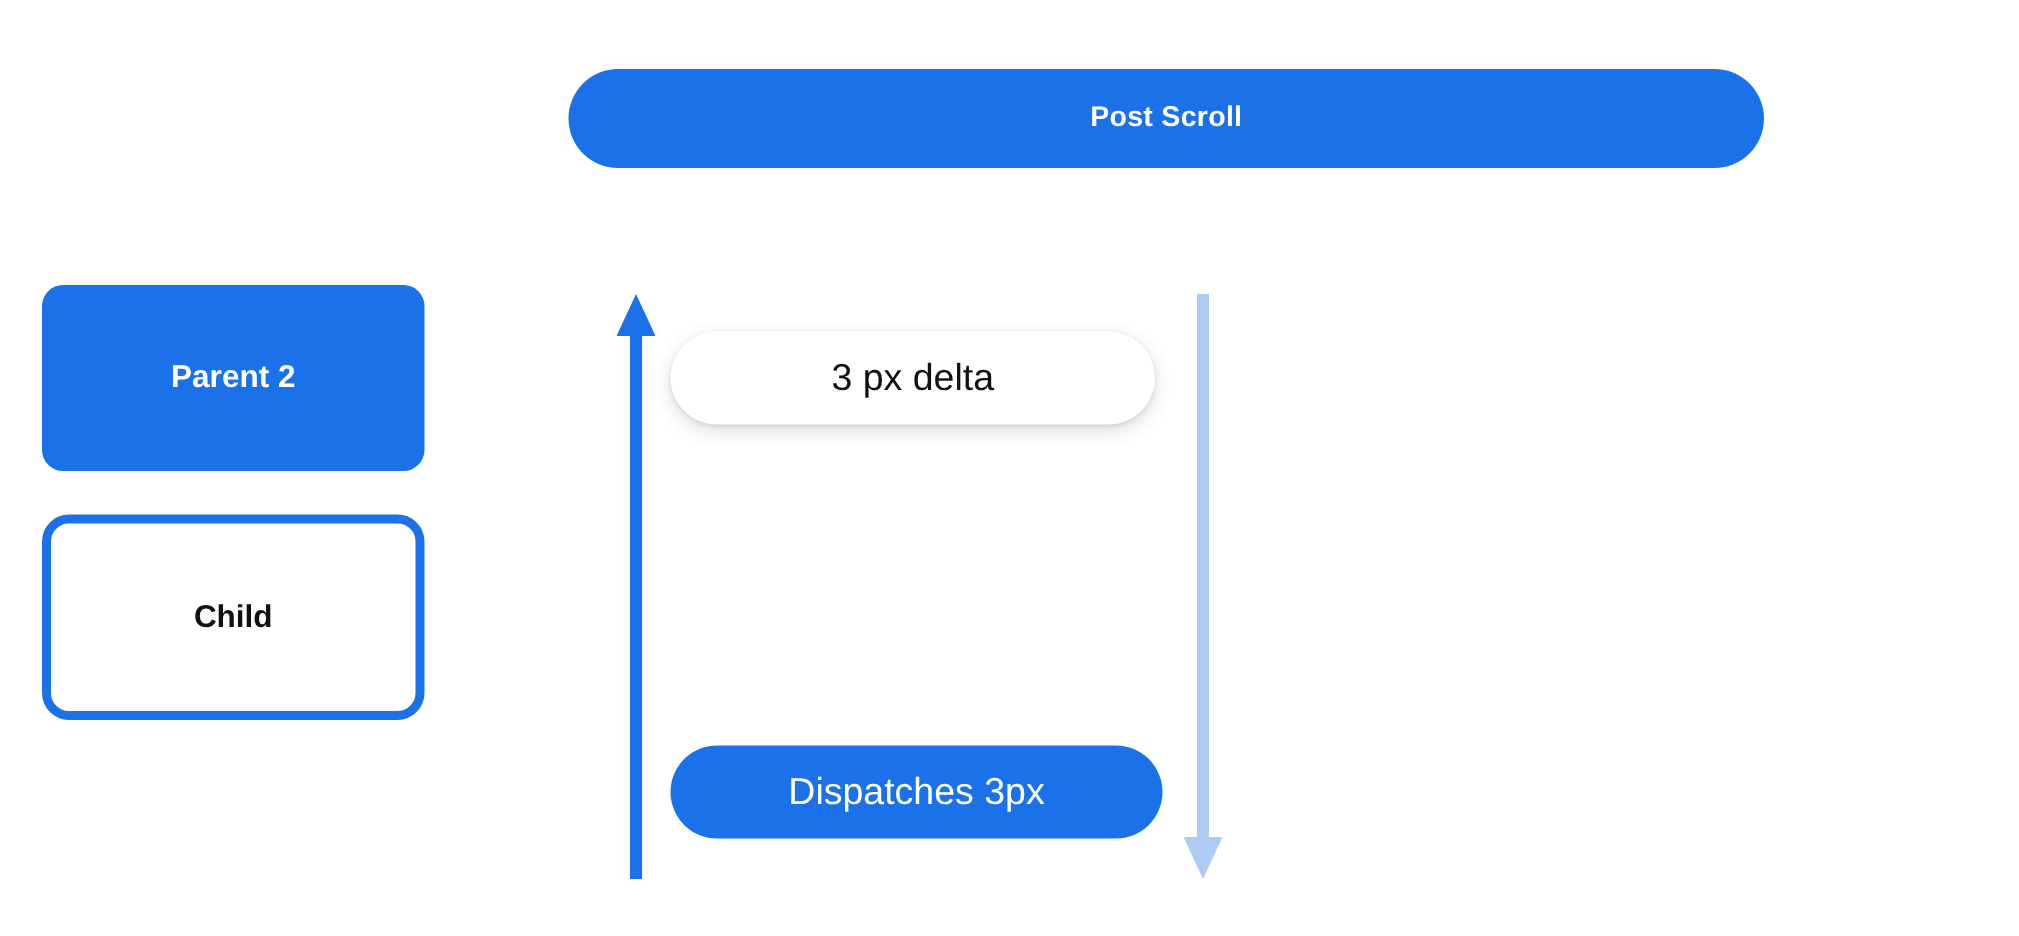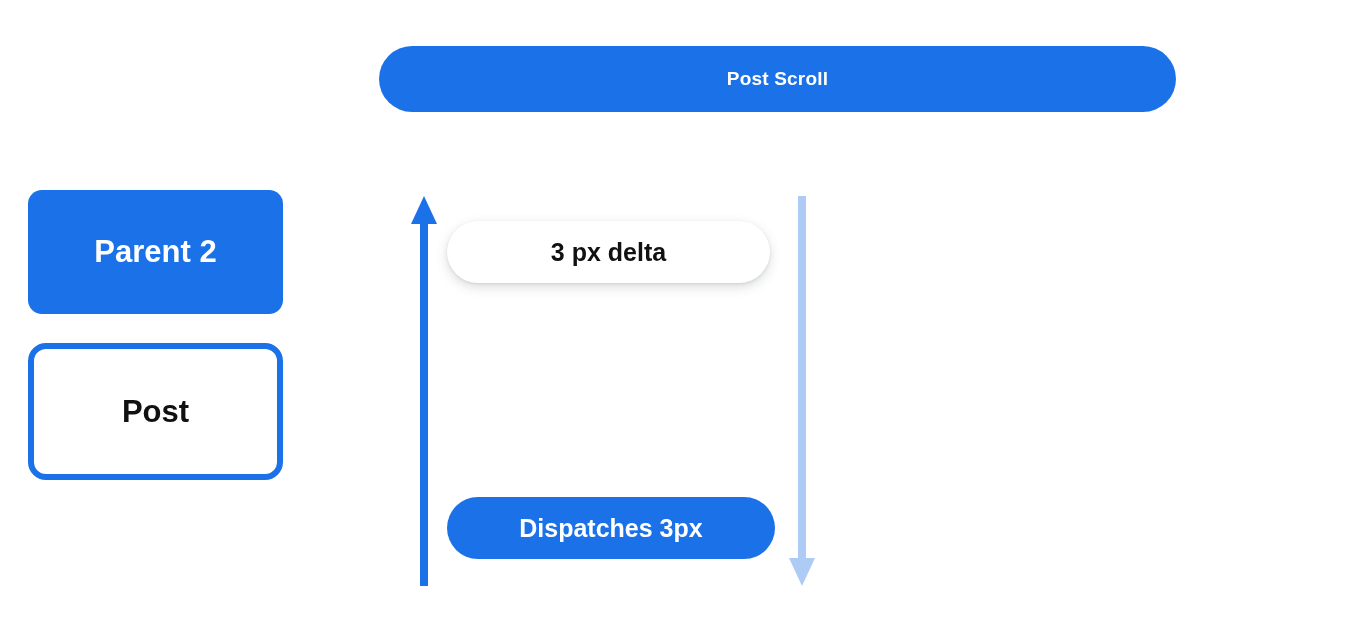--- a/index.html
+++ b/index.html
@@ -43,21 +43,21 @@
     top: 190px;
     width: 255px;
   }
   .stack-box {
     width: 255px;
     box-sizing: border-box;
     display: flex;
     align-items: center;
     justify-content: center;
     border-radius: 14px;
-    font-size: 31px;
+    font-size: 21px;
     font-weight: 700;
   }
   .stack-box.filled {
     height: 124px;
     background: #1b72e8;
     color: #ffffff;
     border: 0;
   }
   .stack-box.outlined {
     height: 137px;
@@ -82,21 +82,21 @@
     top: 196px;
   }
 
   
   .pill {
     position: absolute;
     display: flex;
     align-items: center;
     justify-content: center;
     font-size: 25px;
-    font-weight: 700;
+    font-weight: 400;
   }
   .pill-delta {
     left: 447px;
     top: 221px;
     width: 323px;
     height: 62px;
     background: #ffffff;
     color: #111111;
     border-radius: 31px;
     box-shadow: 0 4px 12px rgba(60, 64, 67, 0.18),
@@ -125,21 +125,21 @@
   <div class="stack-box filled">
     <span>Parent 2</span>
   </div>
 
   <div class="gap-1"></div>
 
 
   <div class="gap-2"></div>
 
   <div class="stack-box outlined">
-    <span>Post</span>
+    <span>Child</span>
   </div>
 
 </div>
 
 <div class="arrow arrow-up">
   <svg width="26" height="390" viewBox="0 0 26 390" xmlns="http://www.w3.org/2000/svg">
     <rect x="9" y="26" width="8" height="364" fill="#1b72e8"></rect>
     <polygon points="13,0 26,28 0,28" fill="#1b72e8"></polygon>
   </svg>
 </div>

